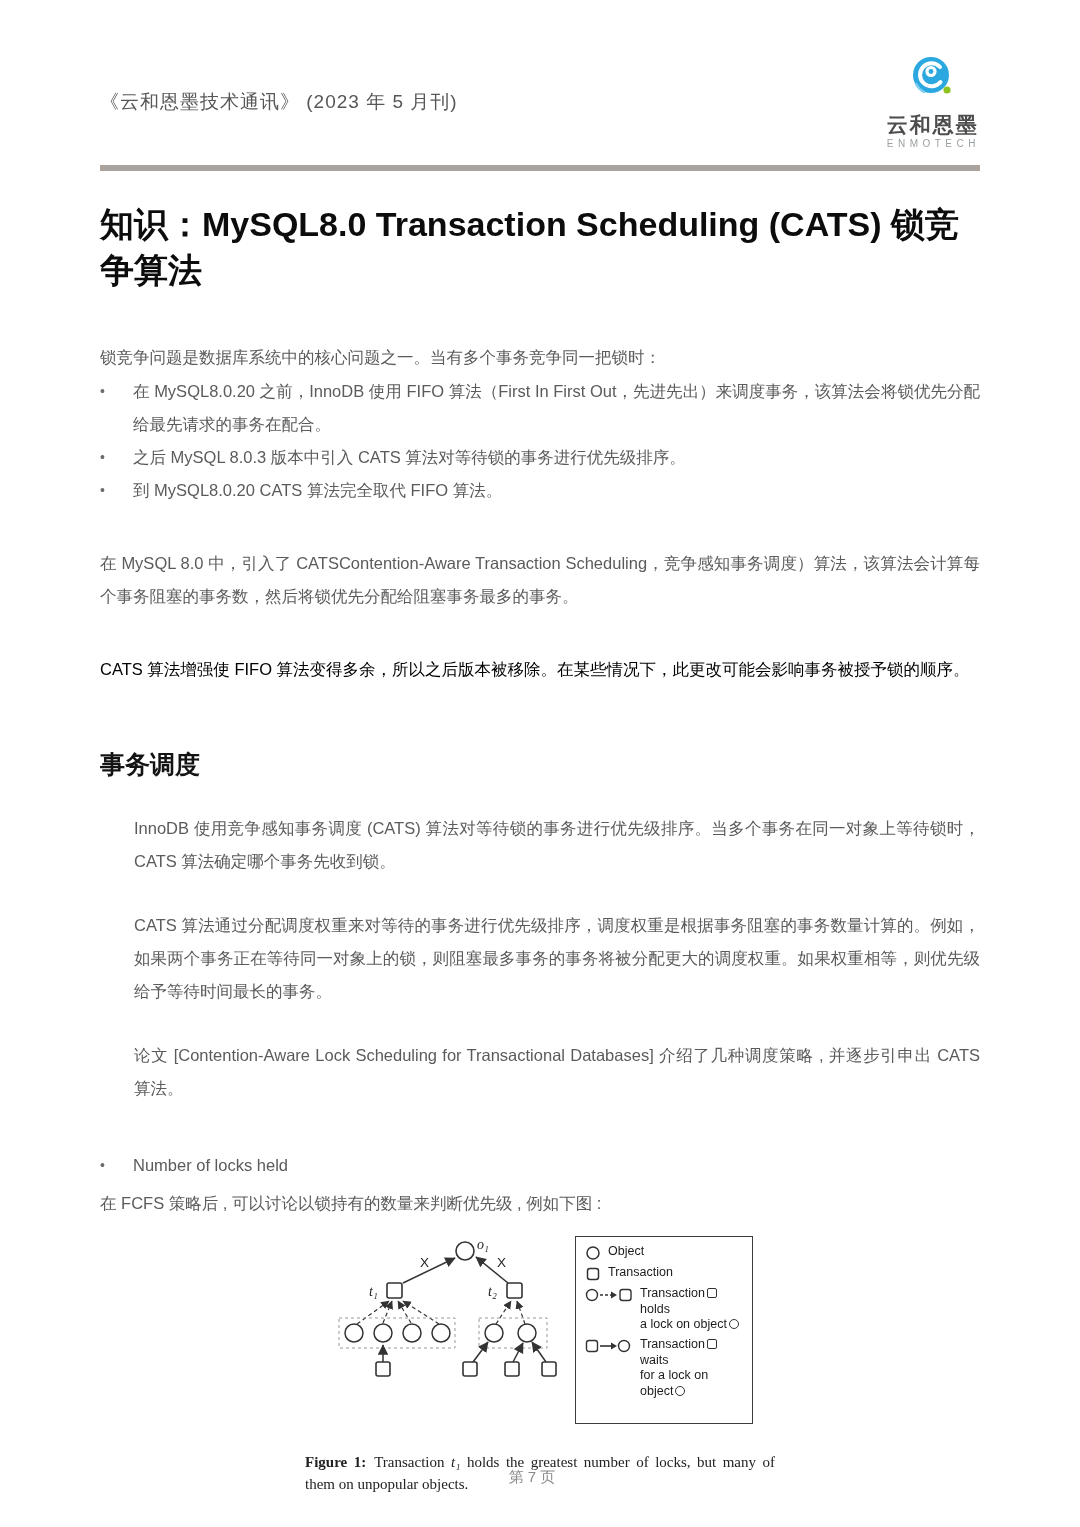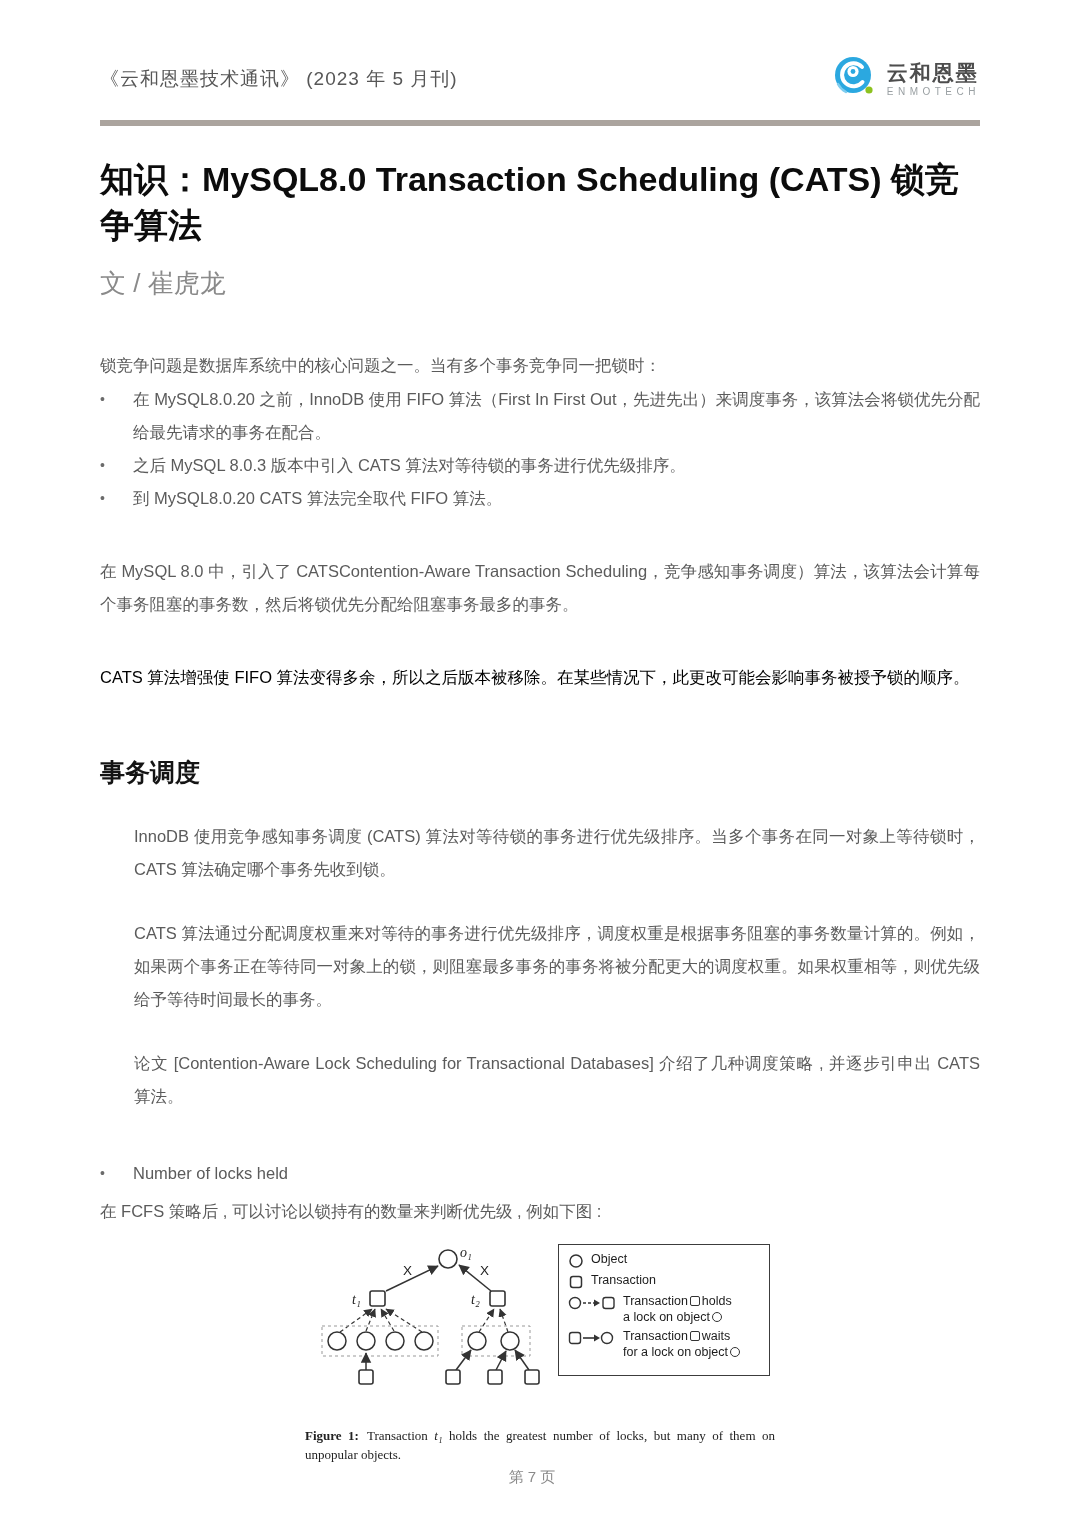--- a/index.html
+++ b/index.html
@@ -2,21 +2,21 @@
 <html><head>
 <meta charset="utf-8">
 <style>
   * { margin:0; padding:0; box-sizing:border-box; }
   html,body { background:#ffffff; }
   body { font-family:"Liberation Sans","DejaVu Sans",sans-serif; }
   .page { position:relative; width:1080px; height:1527px; background:#fff; overflow:hidden; }
 
   .header { margin:0 100px; padding-top:54px; display:flex; justify-content:space-between; align-items:center; }
   .header-left { font-size:19px; color:#575757; letter-spacing:1px; }
-  .logo { display:flex; align-items:center; gap:9px; }
+  .logo { display:flex; align-items:center; gap:9px;flex-direction:column; }
   .logo-text { display:flex; flex-direction:column; line-height:1.1; }
   .logo-cn { font-size:21px; color:#4d4d4d; font-weight:600; letter-spacing:2px; }
   .logo-en { font-size:10px; color:#9aa0a3; letter-spacing:4.5px; margin-top:2px; }
 
   .divider { margin:16px 100px 0; height:6px; background:#aba49e; }
 
   h1.title { margin:30px 100px 0; font-size:34px; line-height:46px; font-weight:700; color:#0c0c0c; }
   .author { margin:18px 100px 0; font-size:26px; color:#8a8a8a; font-weight:400; }
 
   .content { margin:0 100px; color:#5b5b5b; font-size:16.5px; line-height:33px; }
@@ -27,28 +27,28 @@
   .bt { width:33px; flex:0 0 33px; color:#6b6b6b; font-size:14px; }
   ul.bullets li .li-text { flex:1; text-align:justify; }
   .para { margin-top:40px; }
   .blue { color:#000000; }
   h2.section { margin-top:62px; font-size:25px; font-weight:700; color:#141414; }
   .sec-para { margin-top:31px;margin-left:34px; }
   .en-bullet { margin-top:44px; display:flex; }
   .tight { margin-top:5px; }
 
   .figure-row { margin-top:16px; display:flex; justify-content:center; align-items:flex-start; gap:8px; }
-  .legend-box { border:1.3px solid #3c3c3c; width:212px; padding:7px 9px 14px; font-size:12.5px; color:#1c1c1c; line-height:1.25; background:#fff; }
+  .legend-box { border:1.3px solid #3c3c3c; width:178px; padding:7px 9px 24px; font-size:12.5px; color:#1c1c1c; line-height:1.25; background:#fff; }
   .lg-row { display:flex; align-items:flex-start; margin-top:4px; }
   .lg-row:first-child { margin-top:0; }
   .lg-glyph { flex:0 0 auto; display:flex; align-items:center; margin-right:7px; padding-top:1px; }
   .sq-inline { display:inline-block; width:10px; height:10px; border:1.4px solid #333; border-radius:2px; vertical-align:-1px; margin:0 2px; }
   .ci-inline { display:inline-block; width:10px; height:10px; border:1.4px solid #333; border-radius:50%; vertical-align:-1px; margin:0 2px; }
 
-  .caption { width:470px; margin:14px auto 0; font-family:"Liberation Serif","DejaVu Serif",serif; font-size:13px; color:#222; line-height:1.45; text-align:justify; }
+  .caption { width:470px; margin:28px auto 0; font-family:"Liberation Serif","DejaVu Serif",serif; font-size:15px; color:#222; line-height:1.45; text-align:justify; }
   .cap-label { font-weight:700; margin-right:8px; }
   .cap-math { font-style:italic; }
 
   .graph-label { font-family:"Liberation Serif","DejaVu Serif",serif; font-style:italic; font-size:14px; fill:#222; }
   .x-label { font-family:"Liberation Sans",sans-serif; font-size:13.5px; fill:#222; }
 
   .footer { position:absolute; left:0; right:16px; bottom:40px; text-align:center; font-size:15px; color:#8a8a8a; }
 </style>
 </head>
 <body>
@@ -71,21 +71,20 @@
       <div class="logo-text">
         <div class="logo-cn">云和恩墨</div>
         <div class="logo-en">ENMOTECH</div>
       </div>
     </div>
   </div>
 
   <div class="divider"></div>
 
   <h1 class="title">知识：MySQL8.0 Transaction Scheduling (CATS) 锁竞争算法</h1>
-  <div class="author">文 / 崔虎龙</div>
 
   <div class="content">
 
     <p class="intro">锁竞争问题是数据库系统中的核心问题之一。当有多个事务竞争同一把锁时：</p>
 
     <ul class="bullets">
       <li>
         <span class="bt">•</span>
         <span class="li-text">在 MySQL8.0.20 之前，InnoDB 使用 FIFO 算法（First In First Out，先进先出）来调度事务，该算法会将锁优先分配给最先请求的事务在配合。</span>
       </li>

